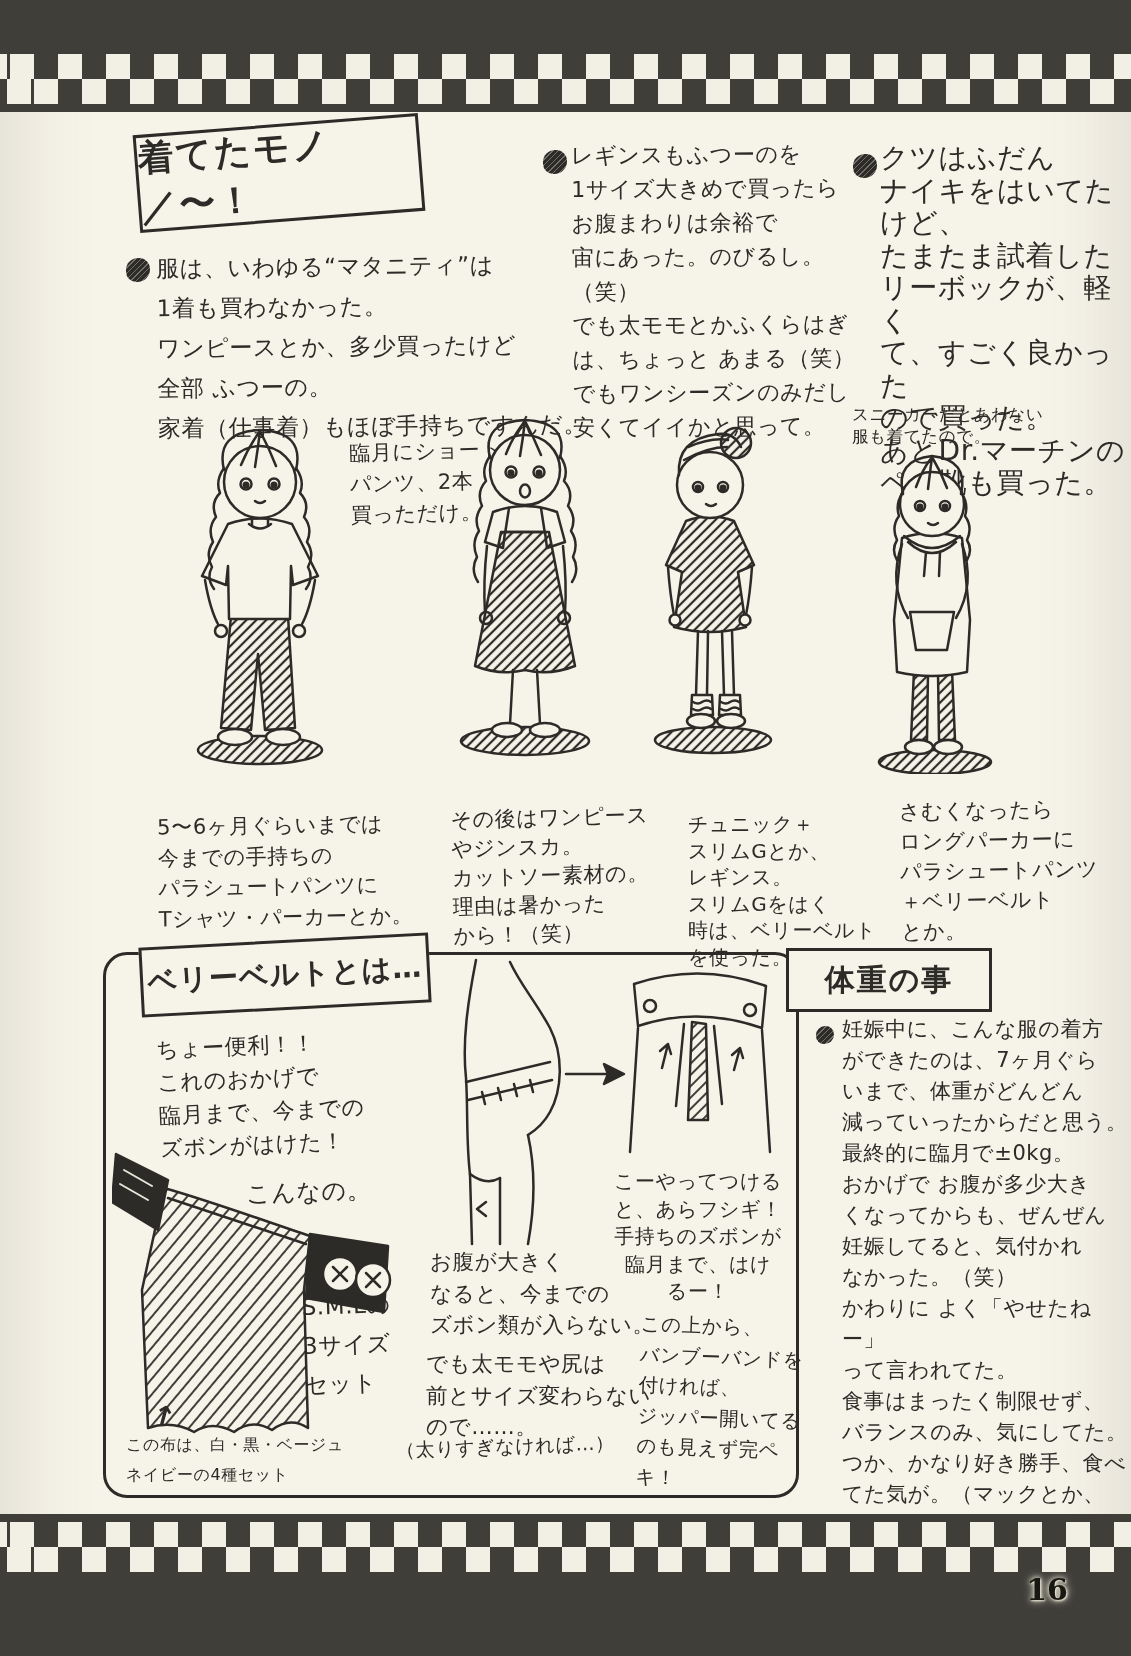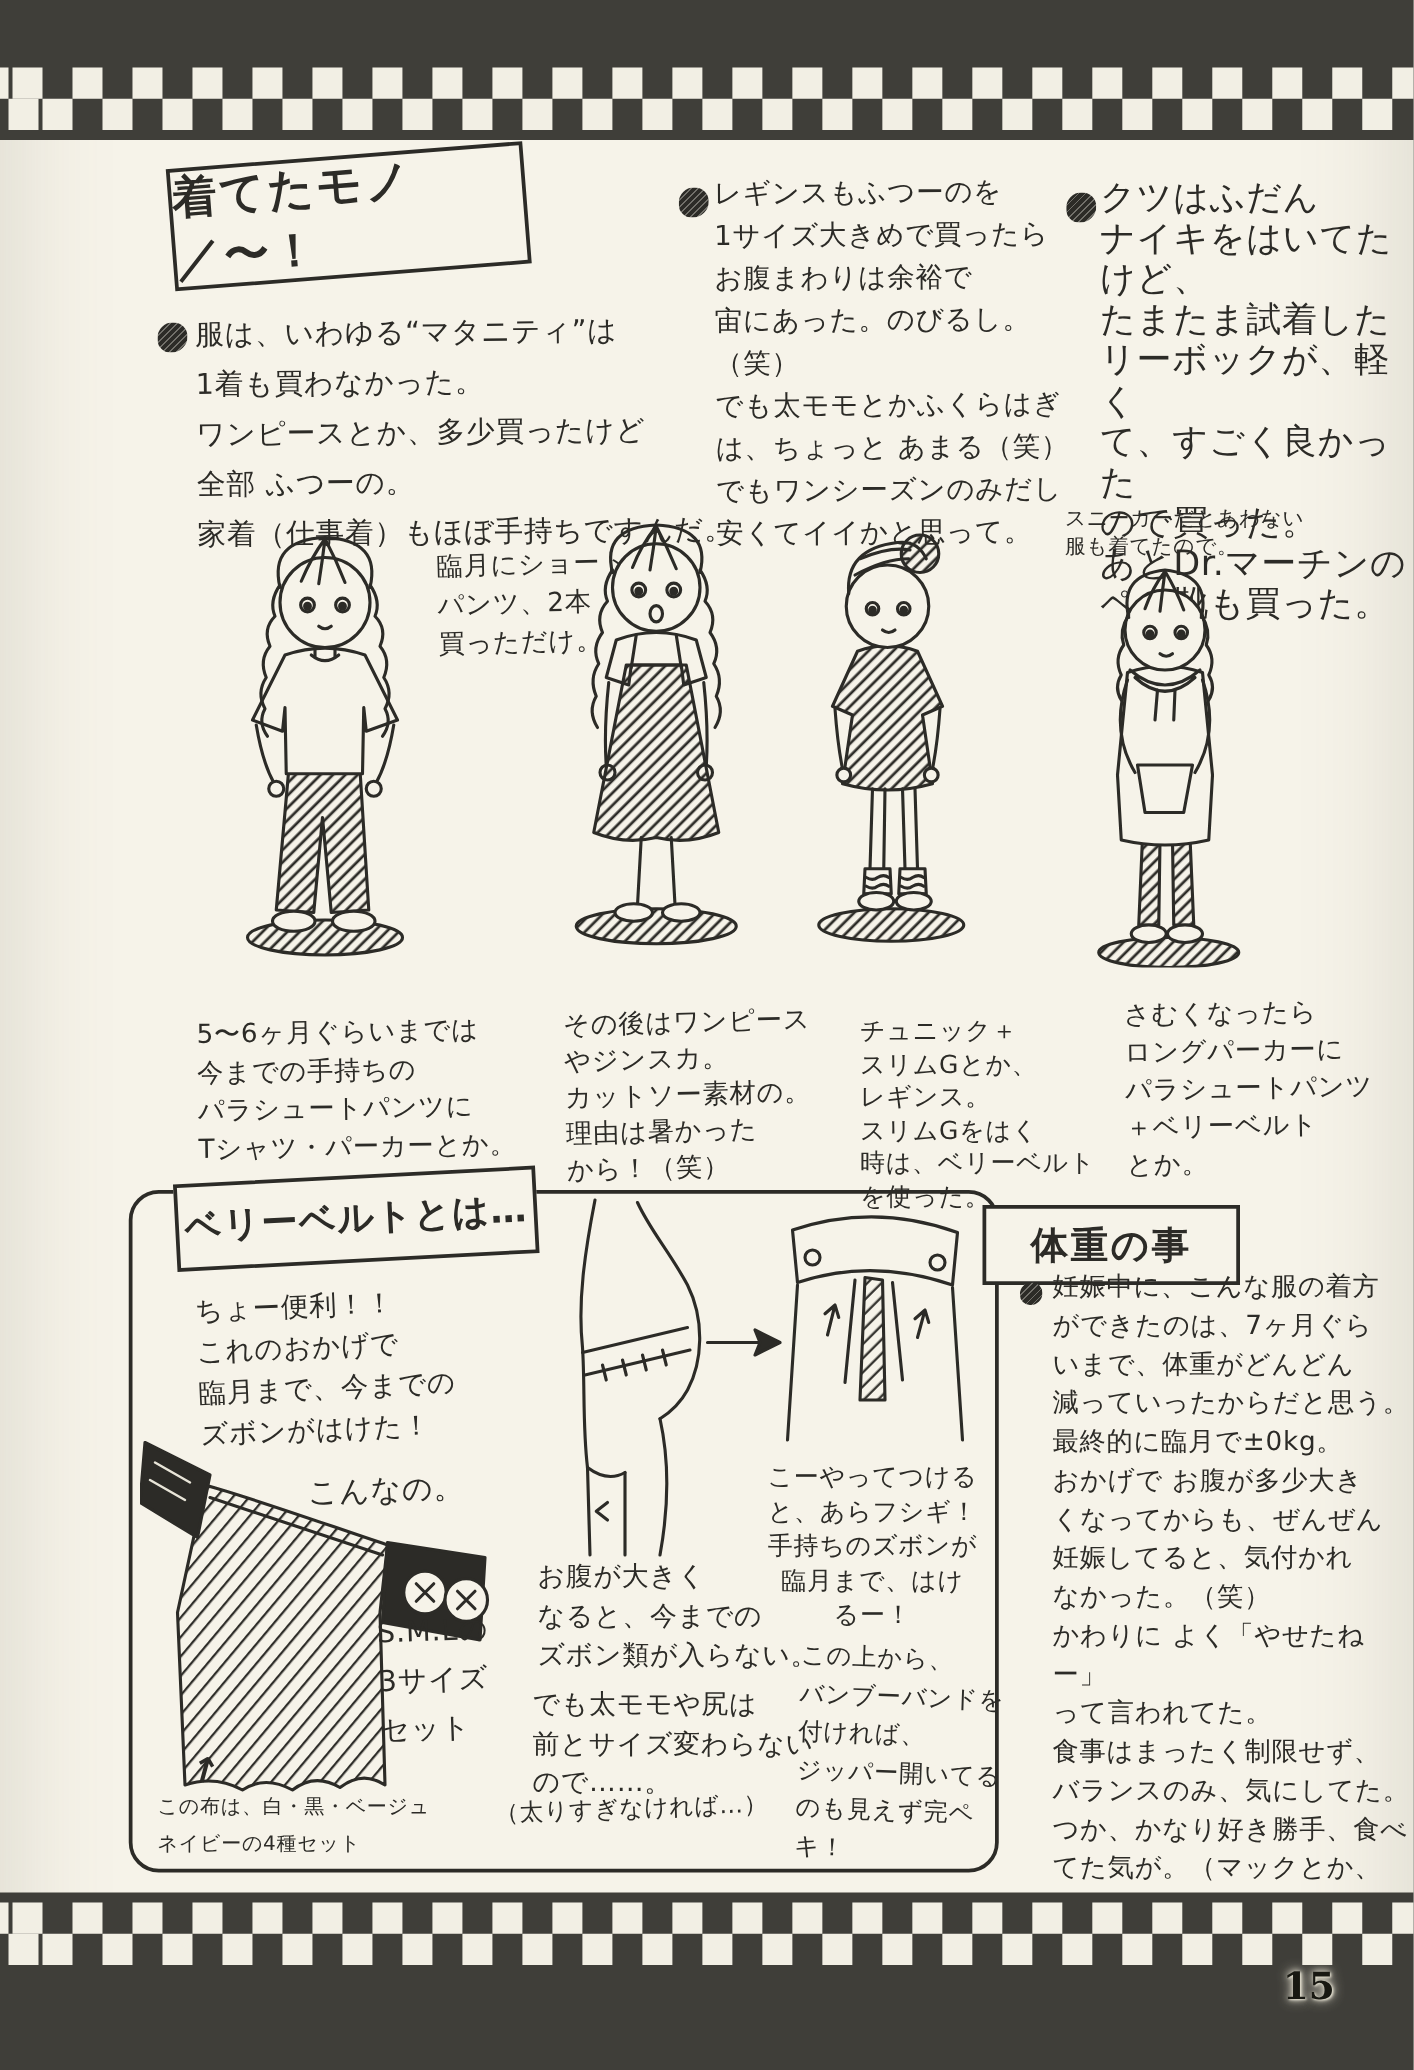--- a/index.html
+++ b/index.html
@@ -318,21 +318,21 @@
 と、あらフシギ！
 手持ちのズボンが
 臨月まで、はけ
 るー！</div>
   <div class="hw" style="left:638px;top:1312px;width:165px;font-size:19.5px;line-height:30.5px;transform:rotate(2deg);">この上から、
 バンブーバンドを
 付ければ、
 ジッパー開いてる
 のも見えず完ペキ！</div>
 
-  <div class="hand-box" style="left:786px;top:948px;width:200px;height:58px;font-size:30px;letter-spacing:2px;margin-top:16px;">体重の事</div>
+  <div class="hand-box" style="left:786px;top:948px;width:200px;height:58px;font-size:30px;letter-spacing:2px;">体重の事</div>
 
   <span class="bullet small" style="left:816px;top:1026px;"></span>
   <div class="hw" style="left:842px;top:1014px;width:288px;font-size:21px;line-height:31px;">妊娠中に、こんな服の着方
 ができたのは、7ヶ月ぐら
 いまで、体重がどんどん
 減っていったからだと思う。
 最終的に臨月で±0kg。
 おかげで お腹が多少大き
 くなってからも、ぜんぜん
 妊娠してると、気付かれ
@@ -342,15 +342,15 @@
 食事はまったく制限せず、
 バランスのみ、気にしてた。
 つか、かなり好き勝手、食べ
 てた気が。（マックとか、笑）
 体質かなぁ。</div>
 
   <div class="band band-bottom">
     <div class="checker-row r1"></div>
     <div class="checker-row r2"></div>
   </div>
-  <div class="page-num">15</div>
+  <div class="page-num">16</div>
 
 </div>
 
 </body></html>

